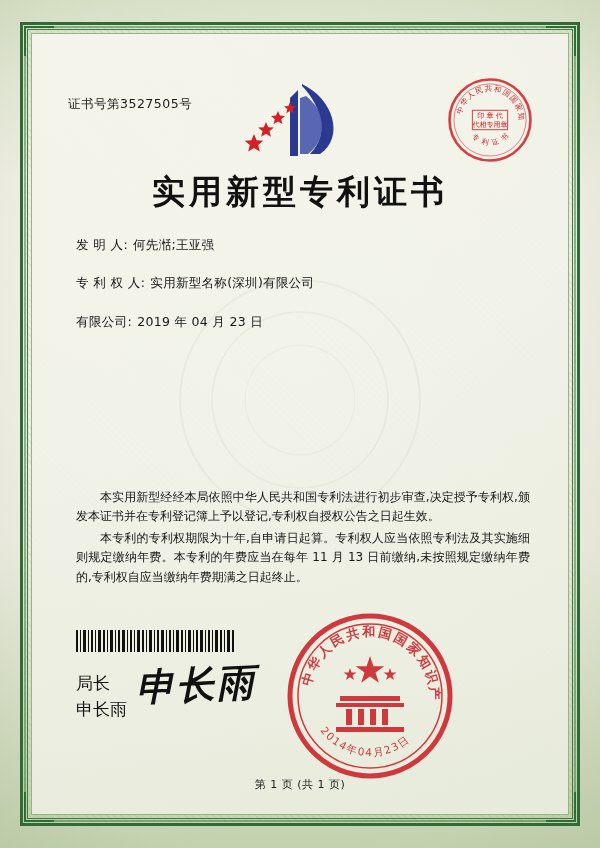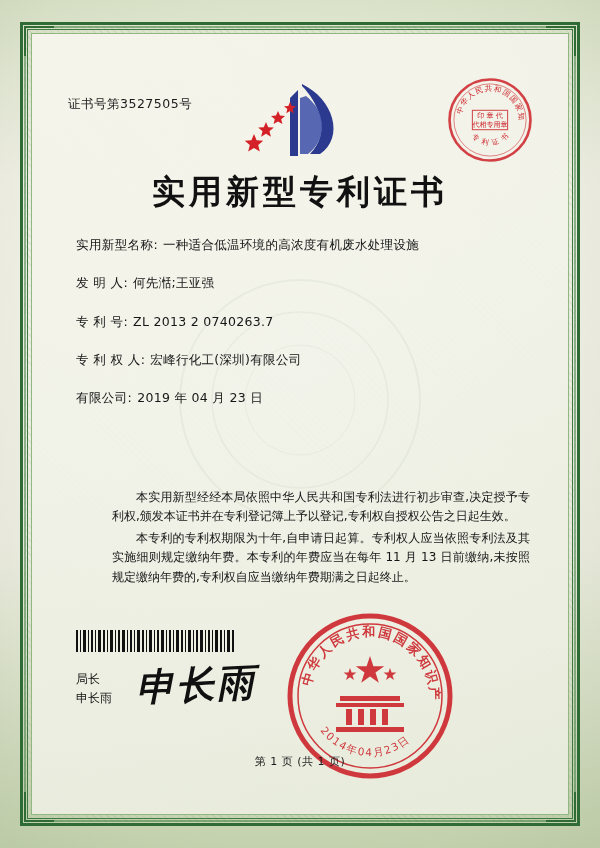--- a/index.html
+++ b/index.html
@@ -167,42 +167,41 @@
   
   .body-text {
     position: absolute;
     left: 28px;
     right: 22px;
     top: 430px;
     font-size: 12px;
     line-height: 1.62;
     color: #161616;
     text-align: justify;
-    margin-left: 36px;
   }
   .body-text p {
     margin: 0 0 2px 0;
     text-indent: 24px;
   }
 
   
   .barcode {
     position: absolute;
     left: 28px;
     top: 572px;
     width: 160px;
     height: 22px;
   }
 
   
   .sig-block {
     position: absolute;
     left: 28px;
     top: 612px;
-    font-size: 12px;
+    font-size: 17px;
     line-height: 1.55;
     color: #141414;
   }
   .sig-script {
     position: absolute;
     left: 88px;
     top: 602px;
     font-size: 38px;
     font-family: "DejaVu Serif", "Liberation Serif", serif;
     font-style: italic;
@@ -218,21 +217,21 @@
     left: 236px;
     top: 552px;
     width: 172px;
     height: 172px;
   }
 
   
   .page-footer {
     position: absolute;
     left: 0; right: 0;
-    bottom: 27px;
+    bottom: 4px;
     text-align: center;
     font-size: 11px;
     color: #1c1c1c;
     letter-spacing: 0.5px;
   }
 
   
   .watermark {
     position: absolute;
     left: 120px;
@@ -301,34 +300,26 @@
       </text>
       <rect x="30" y="39" width="40" height="22" fill="none" stroke="#cc2128" stroke-width="1.2" opacity="0.8"></rect>
       <text x="50" y="48" font-size="8" fill="#cc2128" text-anchor="middle" font-family="'DejaVu Sans','Liberation Sans',sans-serif">印 章 代</text>
       <text x="50" y="58" font-size="8" fill="#cc2128" text-anchor="middle" font-family="'DejaVu Sans','Liberation Sans',sans-serif">代相专用章</text>
     </svg>
 
     <div class="title">实用新型专利证书</div>
 
     <div class="fields">
       <div class="field-row">
-        <span class="field-label">实用新型名称:</span>
-        <span class="field-value">一种适合低温环境的高浓度有机废水处理设施</span>
-      </div>
-      <div class="field-row">
         <span class="field-label">发  明  人:</span>
         <span class="field-value">何先湉;王亚强</span>
       </div>
       <div class="field-row">
-        <span class="field-label">专  利  号:</span>
-        <span class="field-value">ZL 2013 2 0740263.7</span>
-      </div>
-      <div class="field-row">
         <span class="field-label">专 利 权 人:</span>
-        <span class="field-value">宏峰行化工(深圳)有限公司</span>
+        <span class="field-value">实用新型名称(深圳)有限公司</span>
       </div>
       <div class="field-row">
         <span class="field-label">有限公司:</span>
         <span class="field-value">2019 年 04 月 23 日</span>
       </div>
     </div>
 
     <div class="body-text">
       <p>本实用新型经经本局依照中华人民共和国专利法进行初步审查,决定授予专利权,颁发本证书并在专利登记簿上予以登记,专利权自授权公告之日起生效。</p>
       <p>本专利的专利权期限为十年,自申请日起算。专利权人应当依照专利法及其实施细则规定缴纳年费。本专利的年费应当在每年 11 月 13 日前缴纳,未按照规定缴纳年费的,专利权自应当缴纳年费期满之日起终止。</p>

